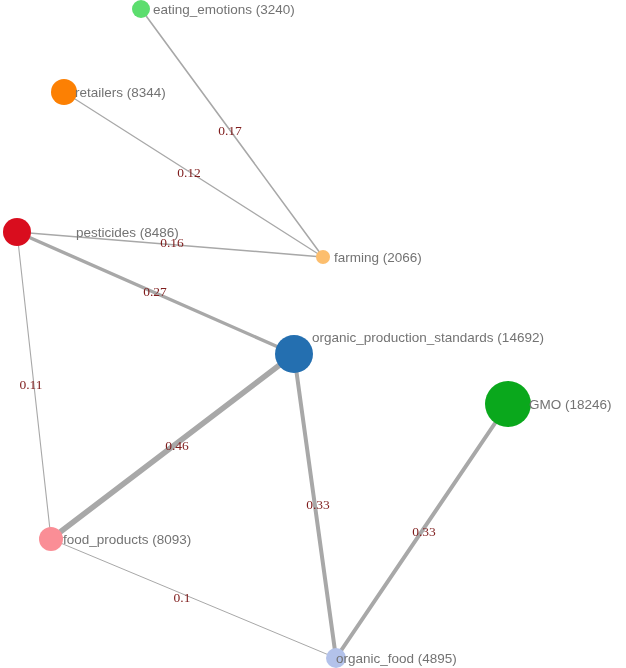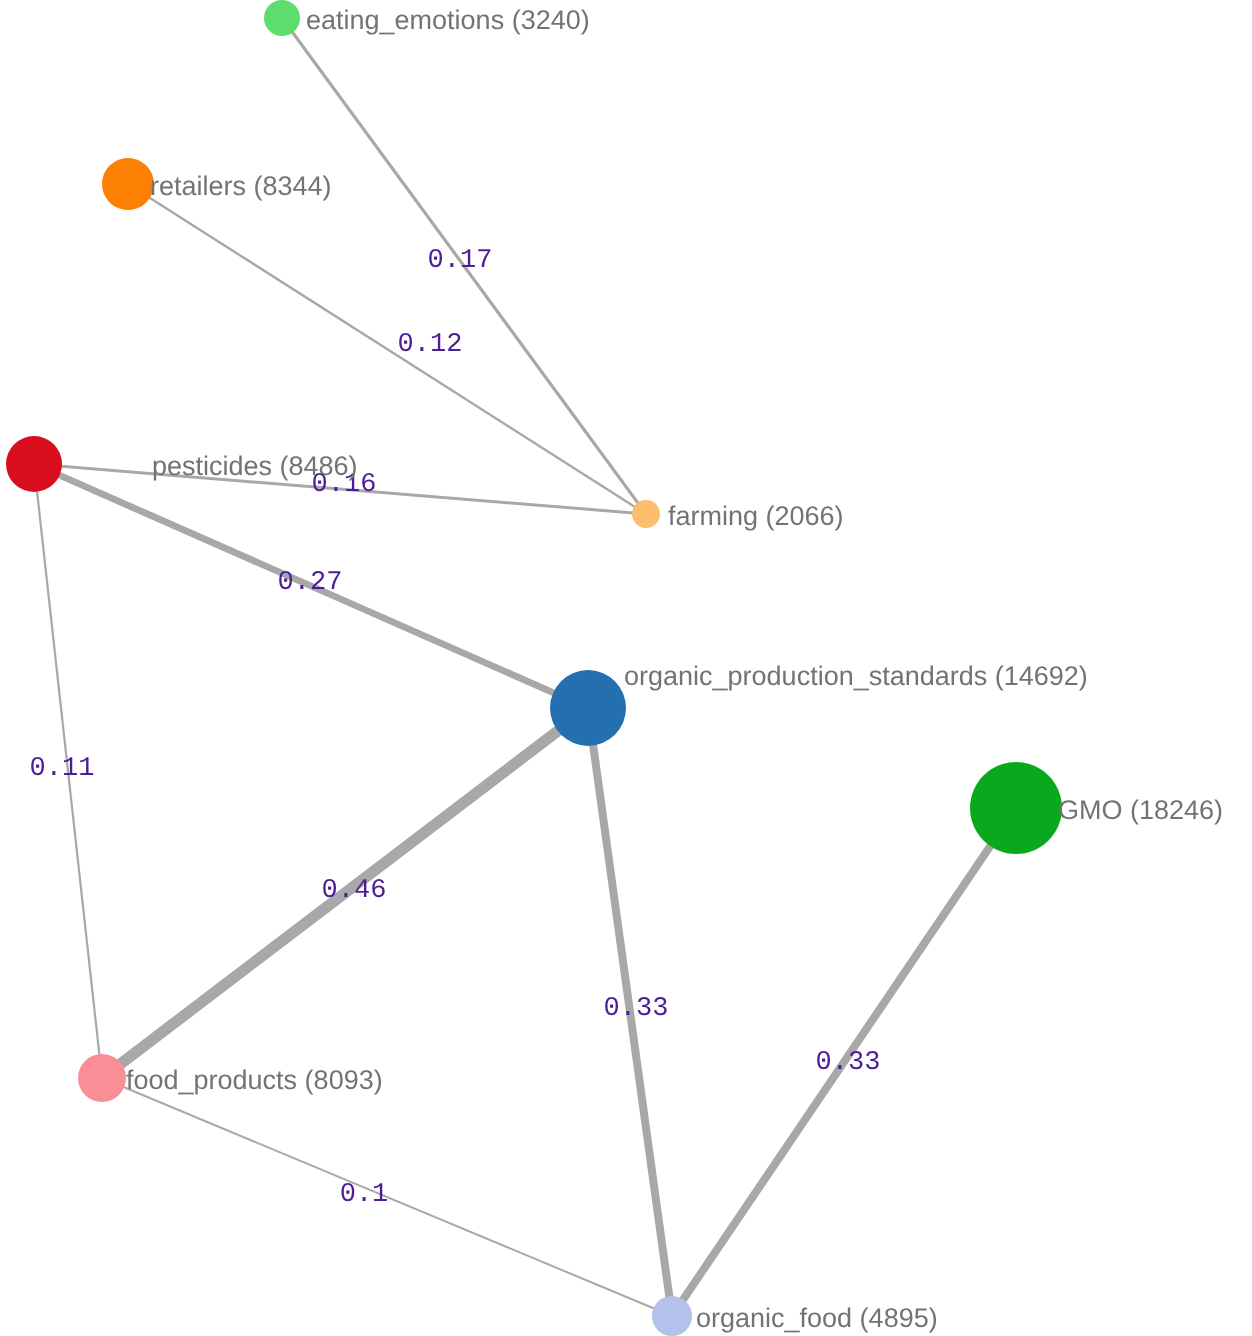--- a/index.html
+++ b/index.html
@@ -28,23 +28,23 @@
     position: absolute;
     font-family: "Liberation Sans", sans-serif;
     font-size: 13.5px;
     color: #737373;
     white-space: nowrap;
     line-height: 1;
     transform: translateY(-50%);
   }
   .edge-label {
     position: absolute;
-    font-family: Liberation Mono, monospace;
+    font-family: Liberation Serif, serif;
     font-size: 13.5px;
-    color: #4c1d95;
+    color: #7f1d1d;
     white-space: nowrap;
     line-height: 1;
     transform: translate(-50%, -50%);
   }
   .node-circle {
     cursor: pointer;
   }
   .edge-line {
     cursor: pointer;
   }
@@ -71,30 +71,30 @@
         <circle cx="17" cy="232" r="14" fill="#d90d1e" class="node-circle"></circle>
         <circle cx="323" cy="257" r="7" fill="#fcbe6e" class="node-circle"></circle>
         <circle cx="294" cy="354" r="19" fill="#246fb0" class="node-circle"></circle>
         <circle cx="508" cy="404" r="23" fill="#0aa81c" class="node-circle"></circle>
         <circle cx="51" cy="539" r="12" fill="#fa8e96" class="node-circle"></circle>
         <circle cx="336" cy="658" r="10" fill="#b3c2ea" class="node-circle"></circle>
       </g>
   </svg>
   <div id="labels-layer">
       <div class="edge-label" style="left: 230px; top: 131px;">0.17</div>
-      <div class="edge-label" style="left: 189px; top: 173px; margin-left: 26px;">0.12</div>
+      <div class="edge-label" style="left: 189px; top: 173px;">0.12</div>
       <div class="edge-label" style="left: 172px; top: 243px;">0.16</div>
       <div class="edge-label" style="left: 155px; top: 292px;">0.27</div>
       <div class="edge-label" style="left: 31px; top: 385px;">0.11</div>
       <div class="edge-label" style="left: 177px; top: 446px;">0.46</div>
       <div class="edge-label" style="left: 318px; top: 505px;">0.33</div>
       <div class="edge-label" style="left: 424px; top: 532px;">0.33</div>
       <div class="edge-label" style="left: 182px; top: 598px;">0.1</div>
       <div class="node-label" style="left: 153px; top: 10px;">eating_emotions (3240)</div>
       <div class="node-label" style="left: 75px; top: 93px;">retailers (8344)</div>
       <div class="node-label" style="left: 28px; top: 233px; padding-left: 48px;">pesticides (8486)</div>
       <div class="node-label" style="left: 334px; top: 258px;">farming (2066)</div>
       <div class="node-label" style="left: 312px; top: 338px;">organic_production_standards (14692)</div>
       <div class="node-label" style="left: 529px; top: 405px;">GMO (18246)</div>
       <div class="node-label" style="left: 63px; top: 540px;">food_products (8093)</div>
-      <div class="node-label" style="left: 348px; top: 659px;">organic_food (4895)</div>
+      <div class="node-label" style="left: 336px; top: 659px;">organic_food (4895)</div>
     </div>
 </div>
 
 </body></html>

